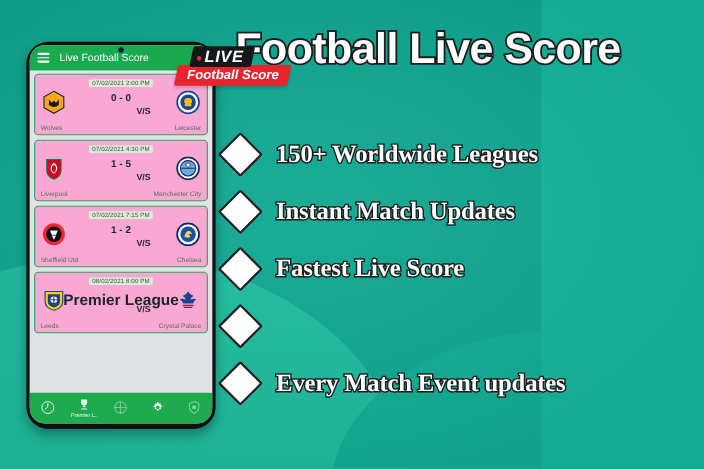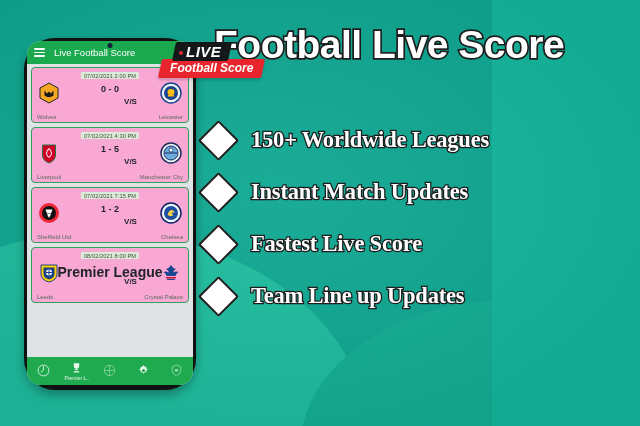--- a/index.html
+++ b/index.html
@@ -59,21 +59,21 @@
     font-size:22.5px;font-weight:bold;color:#ffffff;
     -webkit-text-stroke:2.6px #1d1d1d;
     paint-order:stroke fill;
     white-space:nowrap;letter-spacing:-0.2px;
   }
 
   
   .phone{
     position:absolute;left:24px;top:38px;width:172px;height:352px;
     background:#111111;
-    border-radius:31px;
+    border-radius:20px;
     box-shadow:0 5px 10px rgba(0,0,0,0.30);
     padding:3px 3px 5px 3px;
     box-sizing:border-box;
   }
   .screen{
     position:relative;
     width:100%;height:100%;
     background:#dfe3e6;
     border-radius:14px;
     overflow:hidden;
@@ -196,21 +196,24 @@
     <div class="feature">
       <div class="diamond"></div>
       <div class="feature-label">Instant Match Updates</div>
     </div>
     <div class="feature">
       <div class="diamond"></div>
       <div class="feature-label">Fastest Live Score</div>
     </div>
     <div class="feature">
       <div class="diamond"></div>
-      <div class="feature-label">Team Line up Updates</div>
+    </div>
+    <div class="feature">
+      <div class="diamond"></div>
+      <div class="feature-label">Every Match Event updates</div>
     </div>
   </div>
 
   <div class="phone">
     <div class="screen">
 
       <div class="appbar">
         <div class="hamburger">
           <i></i>
             <i></i>

